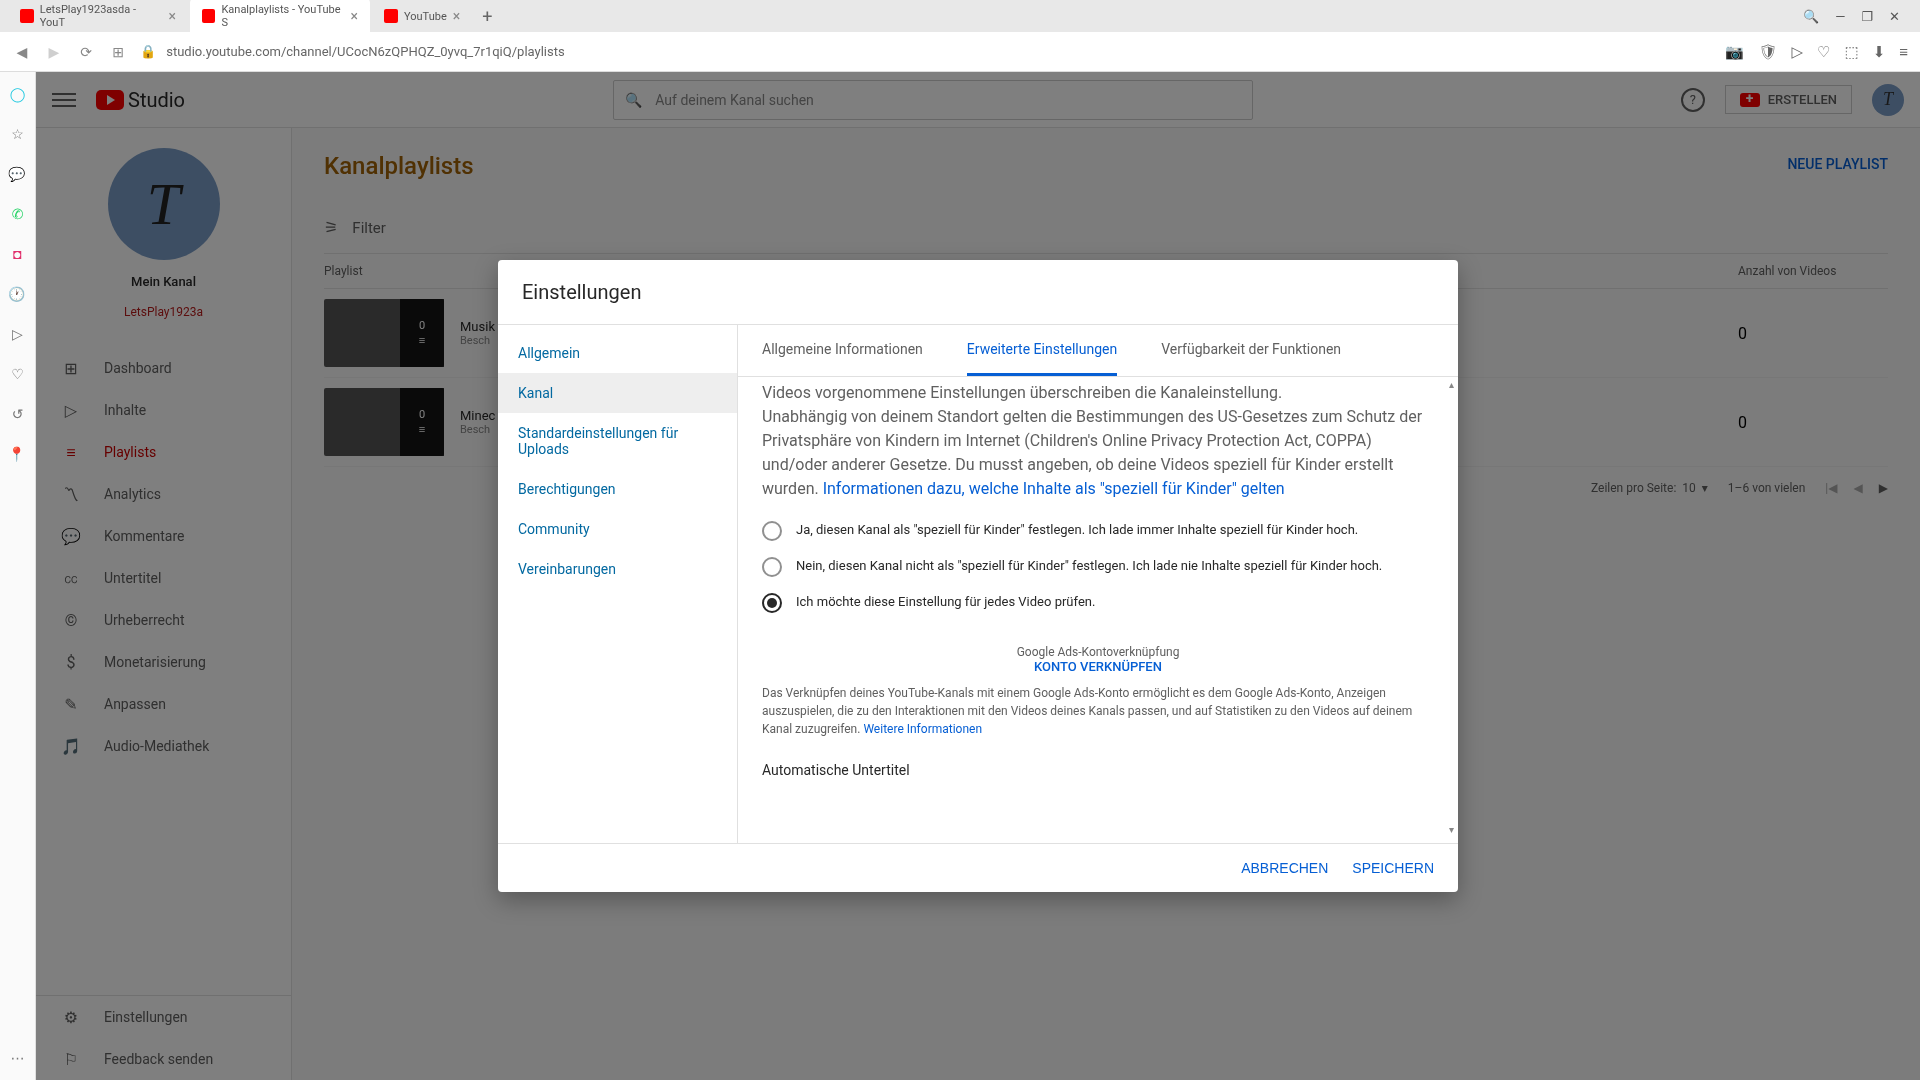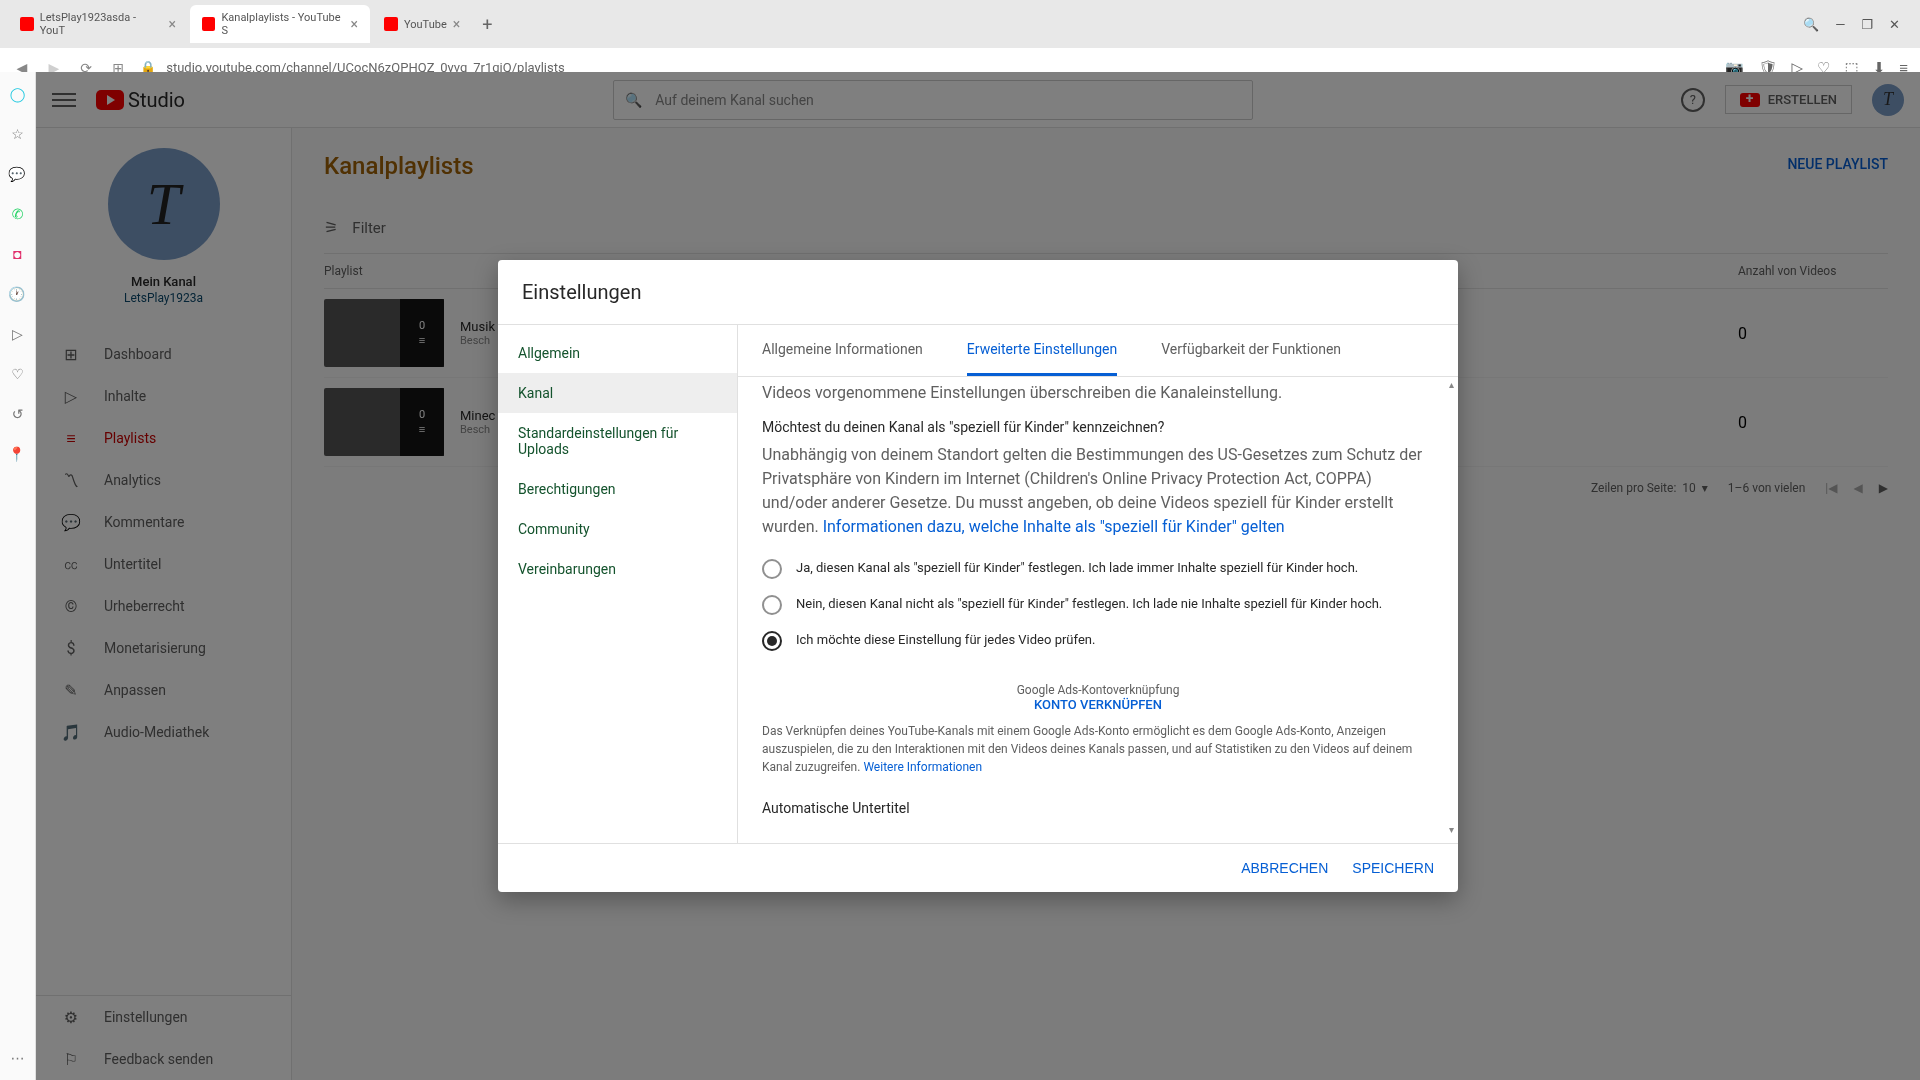--- a/index.html
+++ b/index.html
@@ -1,20 +1,20 @@
 <!DOCTYPE html>
 <html><head>
 <meta charset="utf-8">
 <style>
 * { box-sizing: border-box; margin: 0; padding: 0; }
 body { font-family: Roboto, Arial, sans-serif; background: #f9f9f9; overflow: hidden; width: 1920px; height: 1080px; }
 
 
 .browser-chrome { background: #e8e8e8; border-bottom: 1px solid #ccc; }
-.tab-bar { display: flex; align-items: center; height: 48px; padding: 0 8px; }
+.tab-bar { display: flex; align-items: center; height: 32px; padding: 0 8px; }
 .tab { display: flex; align-items: center; padding: 6px 12px; font-size: 11px; color: #555; border-radius: 6px 6px 0 0; margin-right: 2px; max-width: 180px; gap: 6px; }
 .tab.active { background: #fff; }
 .tab-favicon { width: 14px; height: 14px; border-radius: 2px; display: inline-flex; align-items: center; justify-content: center; }
 .tab-close { font-size: 14px; color: #888; cursor: pointer; }
 .new-tab { font-size: 18px; color: #666; padding: 0 8px; cursor: pointer; }
 .window-controls { margin-left: auto; display: flex; gap: 16px; padding-right: 12px; color: #555; }
 .window-controls span { cursor: pointer; font-size: 13px; }
 
 .addr-bar { display: flex; align-items: center; height: 40px; padding: 0 12px; background: #fff; gap: 12px; border-bottom: 1px solid #ddd; }
 .nav-icon { color: #888; font-size: 14px; cursor: pointer; width: 20px; text-align: center; }
@@ -44,21 +44,21 @@
 .create-btn { display: flex; align-items: center; gap: 8px; border: 1px solid #ccc; padding: 6px 14px; font-size: 13px; font-weight: 500; color: #606060; cursor: pointer; }
 .create-icon { width: 20px; height: 14px; background: #ff0000; border-radius: 3px; position: relative; }
 .create-icon::after { content: '+'; position: absolute; color: #fff; left: 6px; top: -3px; font-size: 14px; font-weight: bold; }
 .avatar-top { width: 32px; height: 32px; border-radius: 50%; background: #7a9cc6; color: #333; display: flex; align-items: center; justify-content: center; font-family: serif; font-style: italic; font-size: 18px; cursor: pointer; }
 
 
 .left-nav { position: absolute; left: 0; top: 56px; width: 256px; bottom: 0; background: #fff; border-right: 1px solid #e0e0e0; overflow-y: auto; }
 .channel-block { display: flex; flex-direction: column; align-items: center; padding: 20px 0; }
 .channel-avatar { width: 112px; height: 112px; border-radius: 50%; background: #7a9cc6; display: flex; align-items: center; justify-content: center; font-family: serif; font-style: italic; font-size: 60px; color: #222; }
 .channel-name { font-size: 13px; font-weight: 500; color: #282828; margin-top: 14px; }
-.channel-handle { font-size: 12px; color: #0c4a6e; margin-top: 2px; }
+.channel-handle { font-size: 12px; color: #b91c1c; margin-top: 16px; }
 .nav-items { padding: 8px 0; }
 .nav-item { display: flex; align-items: center; gap: 22px; padding: 10px 24px; font-size: 14px; color: #606060; cursor: pointer; }
 .nav-item.active { color: #cc0000; }
 .nav-item .nav-ic { width: 22px; height: 22px; display: flex; align-items: center; justify-content: center; font-size: 16px; }
 .nav-bottom { position: absolute; bottom: 0; width: 100%; border-top: 1px solid #e0e0e0; }
 
 
 .main { position: absolute; left: 256px; top: 56px; right: 0; bottom: 0; background: #f9f9f9; padding: 24px 32px; }
 .page-title { font-size: 24px; font-weight: 500; color: #a16207; }
 .new-playlist { position: absolute; right: 32px; top: 28px; color: #065fd4; font-size: 14px; font-weight: 500; cursor: pointer; }
@@ -76,21 +76,21 @@
 .page-select { display: flex; align-items: flex-start; gap: 6px; }
 .page-ctrl { display: flex; gap: 16px; color: #aaa; }
 .page-ctrl span { cursor: pointer; }
 
 
 .overlay { position: absolute; inset: 0; background: rgba(0,0,0,0.5); display: flex; align-items: center; justify-content: center; }
 .modal { width: 960px; background: #fff; border-radius: 4px; display: flex; flex-direction: column; box-shadow: 0 8px 24px rgba(0,0,0,0.3); }
 .modal-header { padding: 20px 24px; font-size: 20px; color: #282828; }
 .modal-body { display: flex; border-top: 1px solid #e0e0e0; border-bottom: 1px solid #e0e0e0; height: 520px; }
 .modal-nav { width: 240px; border-right: 1px solid #e0e0e0; padding: 8px 0; }
-.mn-item { padding: 12px 20px; font-size: 14px; color: #14532d; cursor: pointer; }
+.mn-item { padding: 12px 20px; font-size: 14px; color: #0369a1; cursor: pointer; }
 .mn-item.sel { background: #eee; }
 .modal-content { flex: 1; position: relative; overflow: hidden; }
 .content-tabs { display: flex; gap: 44px; padding: 0 24px; border-bottom: 1px solid #e0e0e0; }
 .ct-tab { padding: 16px 0; font-size: 14px; color: #606060; cursor: pointer; border-bottom: 3px solid transparent; }
 .ct-tab.active { color: #065fd4; border-bottom-color: #065fd4; }
 .content-scroll { padding: 4px 24px 16px; height: 460px; overflow-y: auto; font-size: 13px; color: #606060; position: relative; }
 .small-text { font-size: 16px; line-height: 1.5; }
 .question { font-size: 14px; color: #282828; margin: 14px 0 8px; }
 .link-text { color: #065fd4; }
 .radio-group { margin-top: 12px; }
@@ -327,21 +327,20 @@
           </div>
         <div class="modal-content">
           <div class="content-tabs" id="content-tabs">
               <div class="ct-tab">Allgemeine Informationen</div>
               <div class="ct-tab active">Erweiterte Einstellungen</div>
               <div class="ct-tab">Verfügbarkeit der Funktionen</div>
             </div>
           <div class="content-scroll">
             <span class="scroll-arrow" style="top:2px">▴</span>
             <div class="small-text">Videos vorgenommene Einstellungen überschreiben die Kanaleinstellung.</div>
-            <div class="question">Möchtest du deinen Kanal als "speziell für Kinder" kennzeichnen?</div>
             <div class="small-text">
               <span>Unabhängig von deinem Standort gelten die Bestimmungen des US-Gesetzes zum Schutz der Privatsphäre von Kindern im Internet (Children's Online Privacy Protection Act, COPPA) und/oder anderer Gesetze. Du musst angeben, ob deine Videos speziell für Kinder erstellt wurden. </span><span class="link-text">Informationen dazu, welche Inhalte als "speziell für Kinder" gelten</span>
             </div>
             <div class="radio-group">
               <div class="radio-item">
                 <div class="radio"></div>
                 <div class="radio-label">Ja, diesen Kanal als "speziell für Kinder" festlegen. Ich lade immer Inhalte speziell für Kinder hoch.</div>
               </div>
               <div class="radio-item">
                 <div class="radio"></div>

